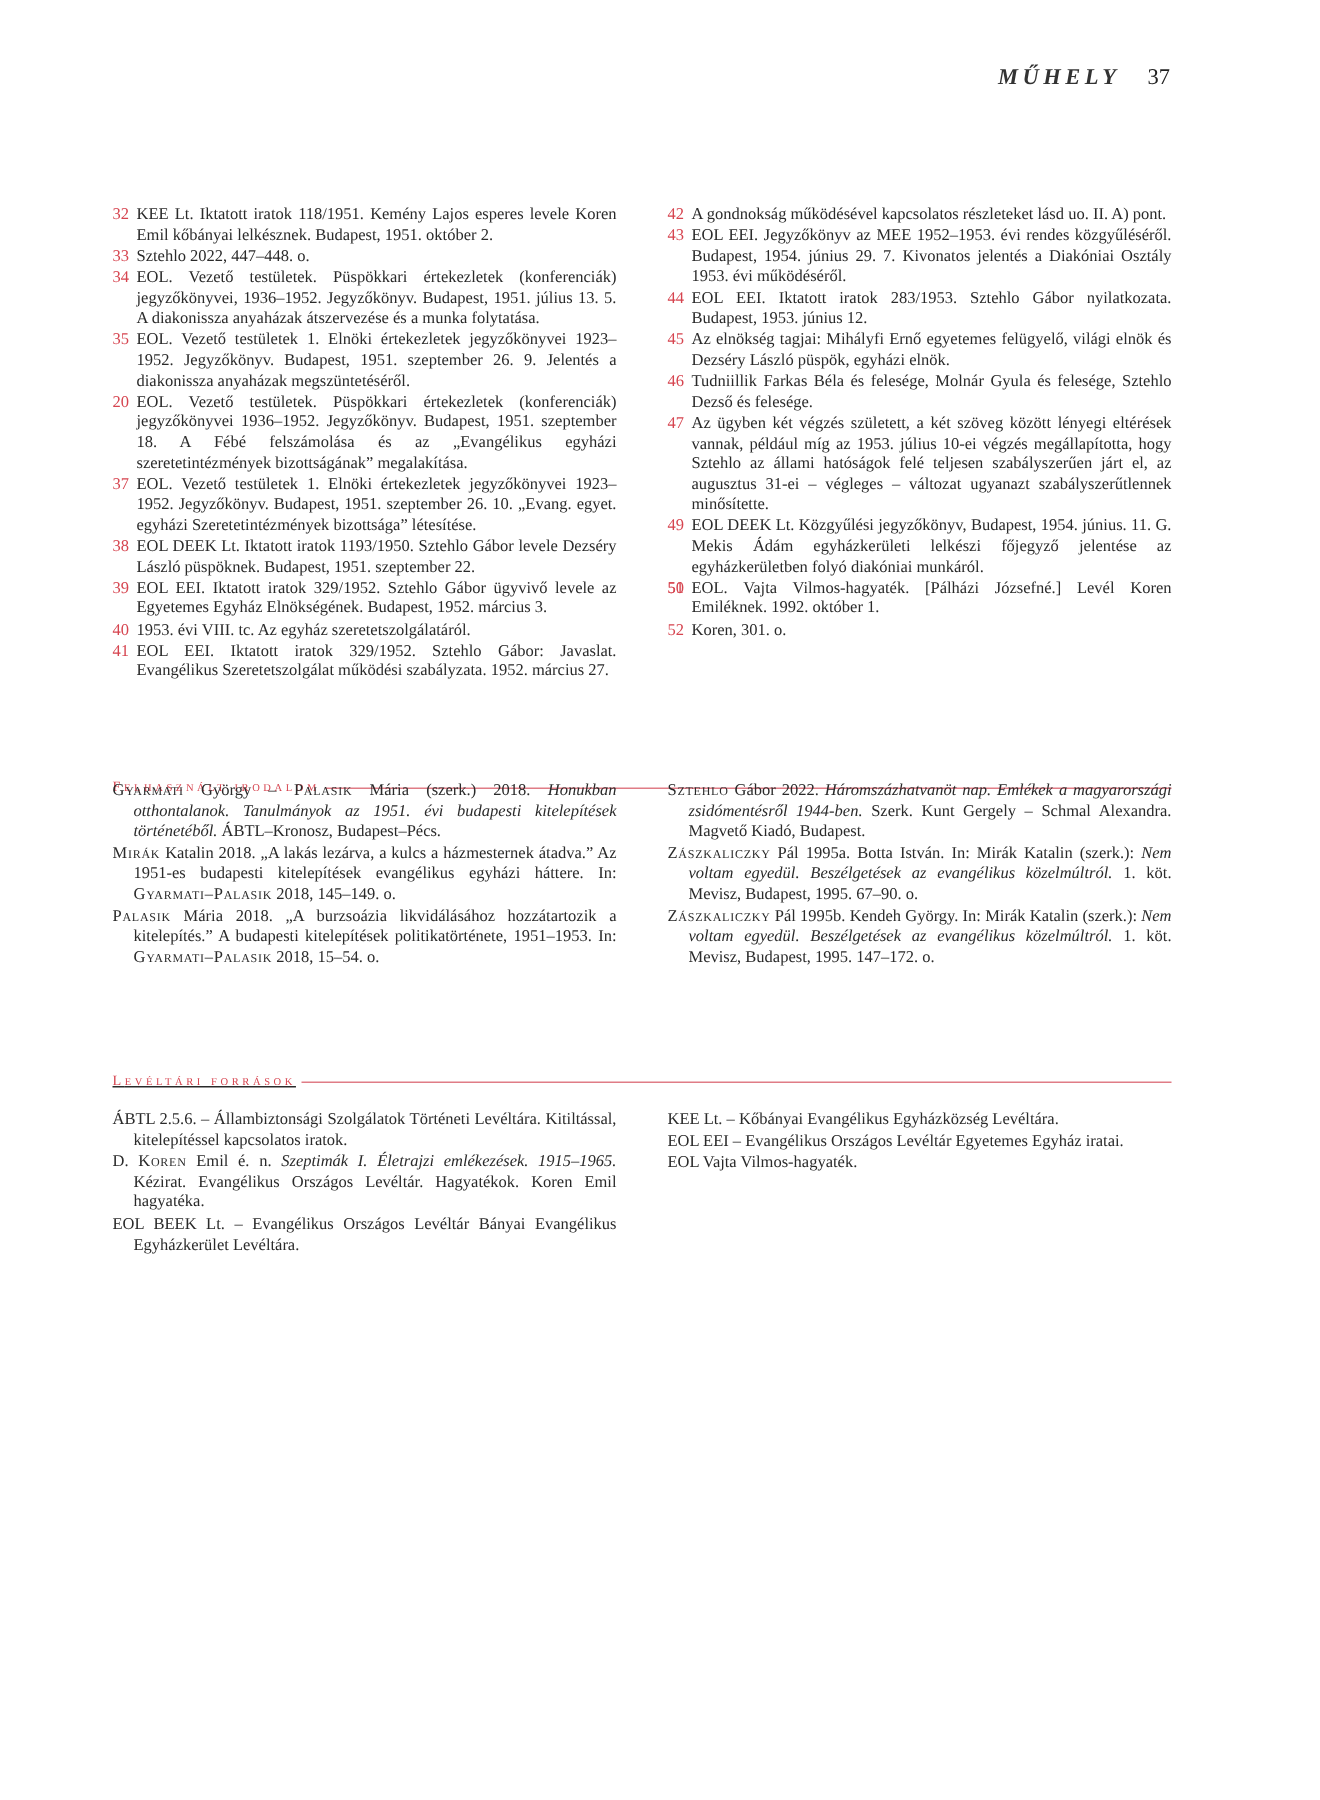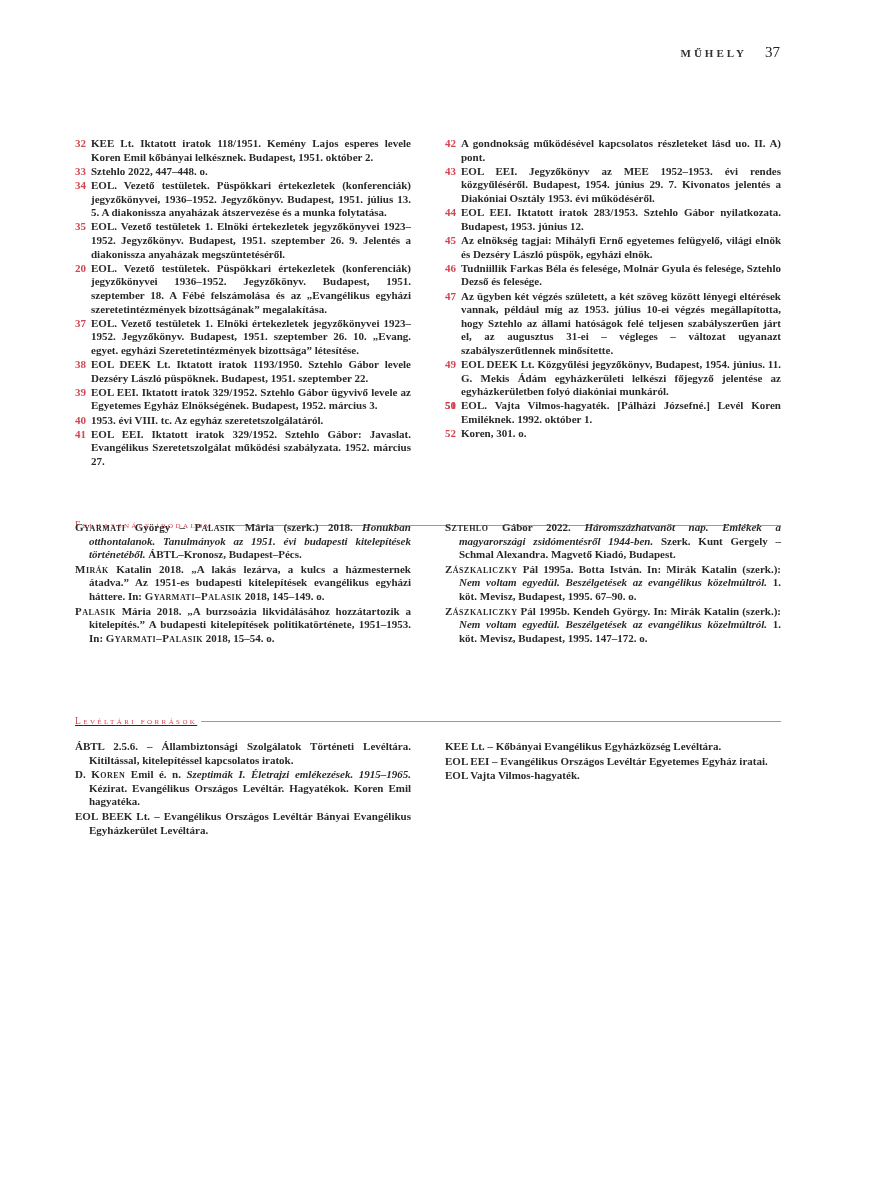--- a/index.html
+++ b/index.html
@@ -6,27 +6,27 @@
     body {
       width: 880px; height: 1200px; position: relative; overflow: hidden;
       font-family: "Liberation Serif", "DejaVu Serif", serif;
       color: #2a2a2a;
     }
     .running-head {
       position: absolute; top: 44px; right: 100px;
       display: flex; align-items: baseline; gap: 18px;
     }
     .running-head .section {
-      font-weight: bold; letter-spacing: 3px;
-      font-size: 11px; color: #333;
+      font-style: italic; font-weight: bold; letter-spacing: 3px;
+      font-size: 15px; color: #333;
     }
     .running-head .pageno { font-size: 15px; color: #222; }
 
     .cols { position: absolute; left: 75px; width: 706px; display: flex; justify-content: space-between; }
-    .col { width: 336px; font-weight: bold; }
+    .col { width: 336px; }
     #notes { top: 137px; }
     .note {
       font-size: 11px; line-height: 13.6px; text-align: justify;
       padding-left: 16px; position: relative; margin: 0 0 0.6px 0;
       hyphens: manual;
     }
     .note .num {
       position: absolute; left: 0; top: 0; color: #d6444f;
     }
 

